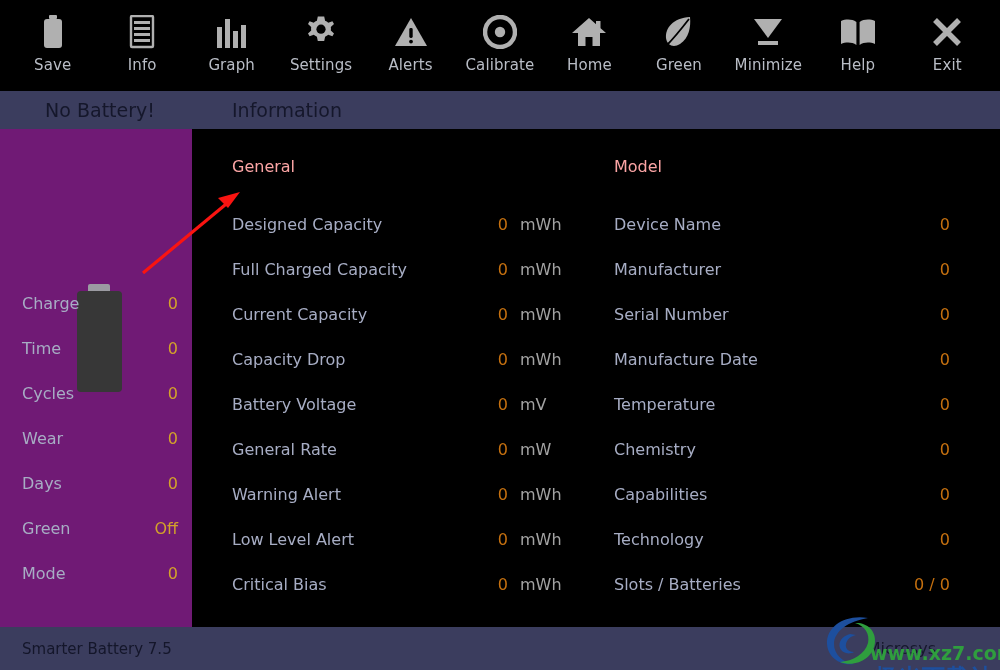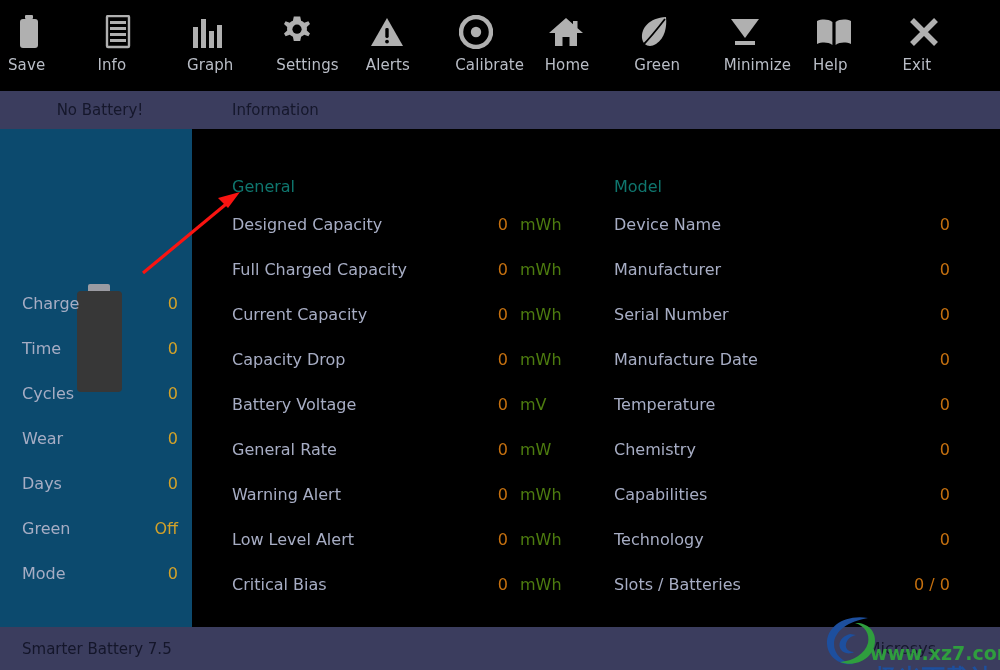--- a/index.html
+++ b/index.html
@@ -33,21 +33,21 @@
     align-items: flex-start;
     justify-content: space-between;
     padding: 0 8px;
     box-sizing: border-box;
   }
   .tb-item {
     flex: 1 1 0;
     height: 91px;
     display: flex;
     flex-direction: column;
-    align-items: flex-start;
+    align-items: center;
     justify-content: flex-start;
     padding-top: 12px;
     box-sizing: border-box;
     cursor: pointer;
   }
   .tb-icon {
     height: 40px;
     width: 42px;
     display: flex;
     align-items: center;
@@ -70,35 +70,35 @@
     height: 38px;
     background: #3b3d5e;
     display: flex;
     align-items: center;
   }
   .tab {
     height: 38px;
     display: flex;
     align-items: center;
     justify-content: center;
-    font-size: 15px;
+    font-size: 19px;
     color: #15172b;
     cursor: pointer;
     box-sizing: border-box;
   }
   .tab-battery { width: 200px; }
   .tab-info    { width: 175px; justify-content: flex-start; padding-left: 32px; }
 
   
   .sidebar {
     position: absolute;
     left: 0; top: 129px;
     width: 192px;
     height: 498px;
-    background: #0c4a6e;
+    background: #701a75;
   }
   .batt-wrap {
     position: absolute;
     left: 0; top: 0;
     width: 200px;
     height: 145px;
   }
   .batt-cap {
     position: absolute;
     left: 88px; top: 155px;
@@ -151,23 +151,22 @@
     top: 0;
     height: 498px;
   }
   .col-general { left: 0;   width: 382px; }
   .col-model   { left: 382px; width: 418px; }
 
   .col-title {
     position: absolute;
     top: 28px;
     font-size: 16px;
-    color: #0f766e;
-    white-space: nowrap;
-    margin-top: 20px;
+    color: #fca5a5;
+    white-space: nowrap;
   }
   .col-general .col-title { left: 32px; }
   .col-model   .col-title { left: 32px; }
 
   .rows {
     position: absolute;
     top: 73px;
     left: 0;
     right: 12px;
   }
@@ -191,21 +190,21 @@
     color: #c5700f;
     white-space: nowrap;
     text-align: right;
   }
   
   .col-general .row-value { width: 22px; text-align: right; }
   .col-general .row-unit {
     width: 62px;
     padding-left: 12px;
     font-size: 16px;
-    color: #4d7c0f;
+    color: #a3a3a3;
     white-space: nowrap;
     box-sizing: border-box;
   }
 
   
   .statusbar {
     position: absolute;
     left: 0; top: 627px;
     width: 1000px;
     height: 43px;

